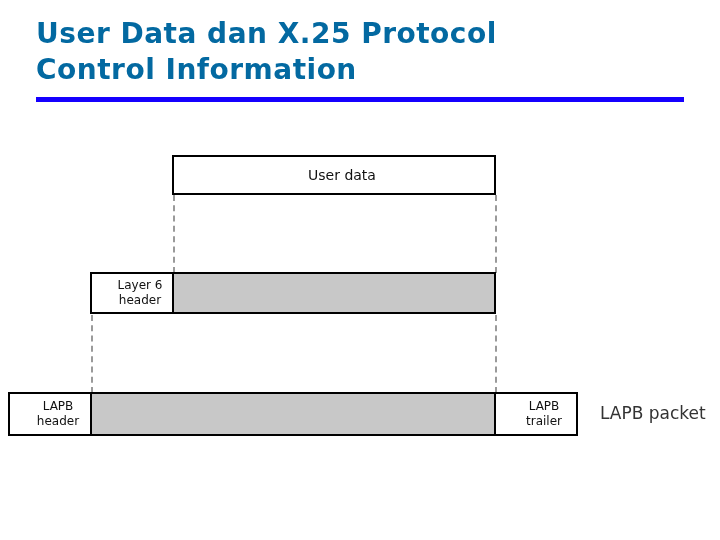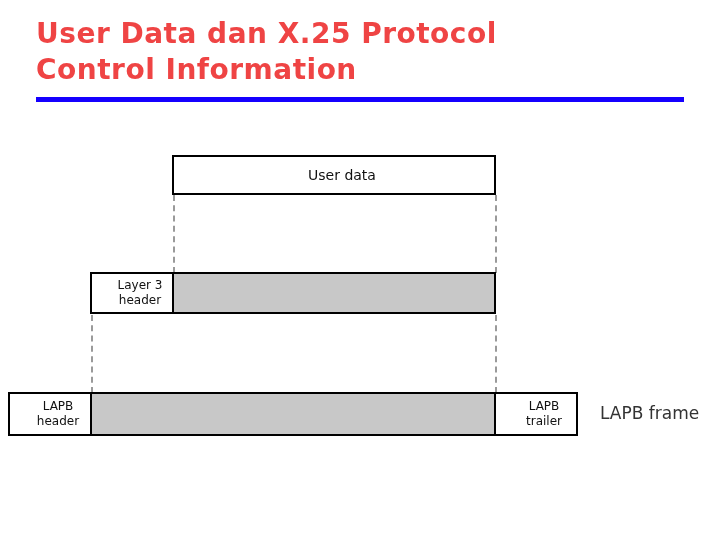--- a/index.html
+++ b/index.html
@@ -19,21 +19,21 @@
   .slide-title {
     position: absolute;
     left: 36px;
     top: 16px;
     width: 660px;
     font-family: "DejaVu Sans", sans-serif;
     font-weight: bold;
     font-size: 28px;
     line-height: 36px;
     letter-spacing: 0.5px;
-    color: #ef4444;
+    color: #0369a1;
     white-space: pre-line;
   }
   .title-rule {
     position: absolute;
     left: 36px;
     top: 97px;
     width: 648px;
     height: 5px;
     background: #1500ff;
   }
@@ -146,27 +146,27 @@
 Control Information</div>
 <div class="title-rule"></div>
 
 <div class="diagram">
 
   <div class="box white" id="user-data-box">User data</div>
 
   <div class="dashed-v" id="dash-left-top"></div>
   <div class="dashed-v" id="dash-right-top"></div>
 
-  <div class="box white" id="layer3-header-box">Layer 3
+  <div class="box white" id="layer3-header-box">Layer 6
 header</div>
   <div class="box gray" id="x25-payload-box"></div>
 
   <div class="dashed-v" id="dash-left-bot"></div>
   <div class="dashed-v" id="dash-right-bot"></div>
 
   <div class="box white" id="lapb-header-box">LAPB
 header</div>
   <div class="box gray" id="lapb-payload-box"></div>
   <div class="box white" id="lapb-trailer-box">LAPB
 trailer</div>
-  <div class="side-label" id="lapb-frame-label">LAPB frame</div>
+  <div class="side-label" id="lapb-frame-label">LAPB packet</div>
 
 </div>
 
 </body></html>

